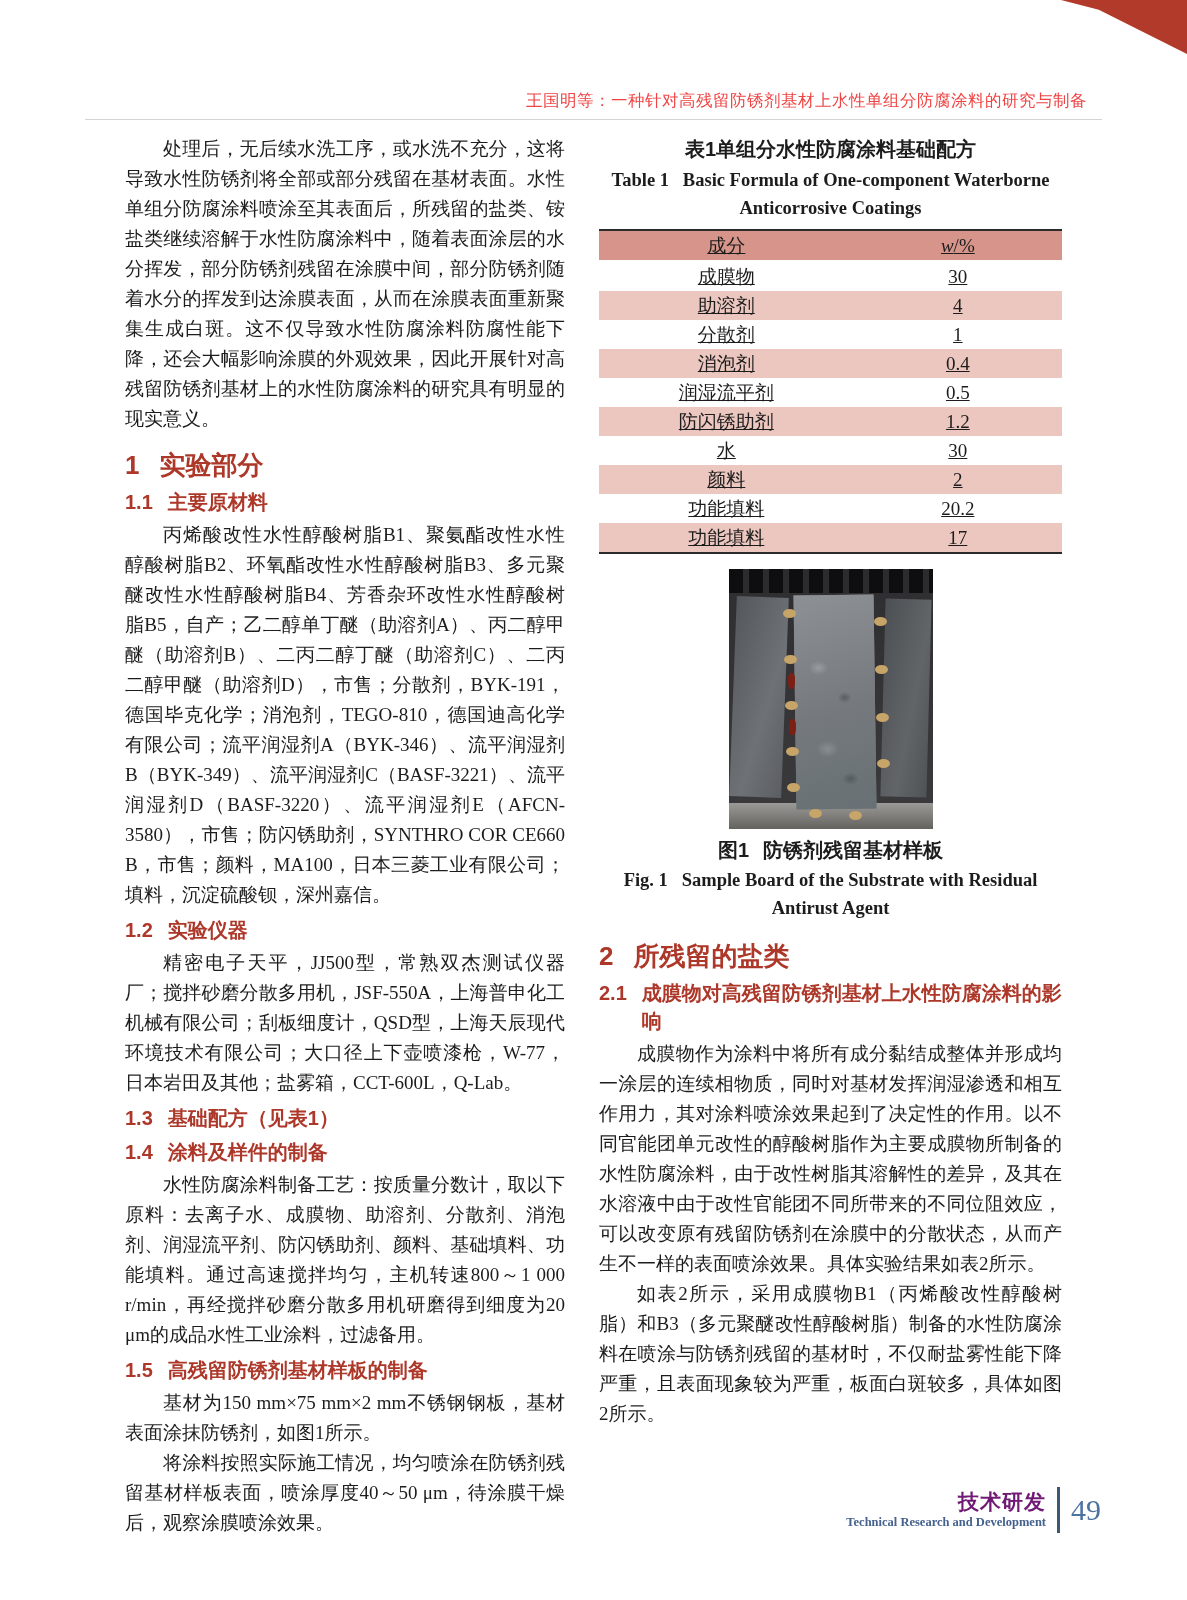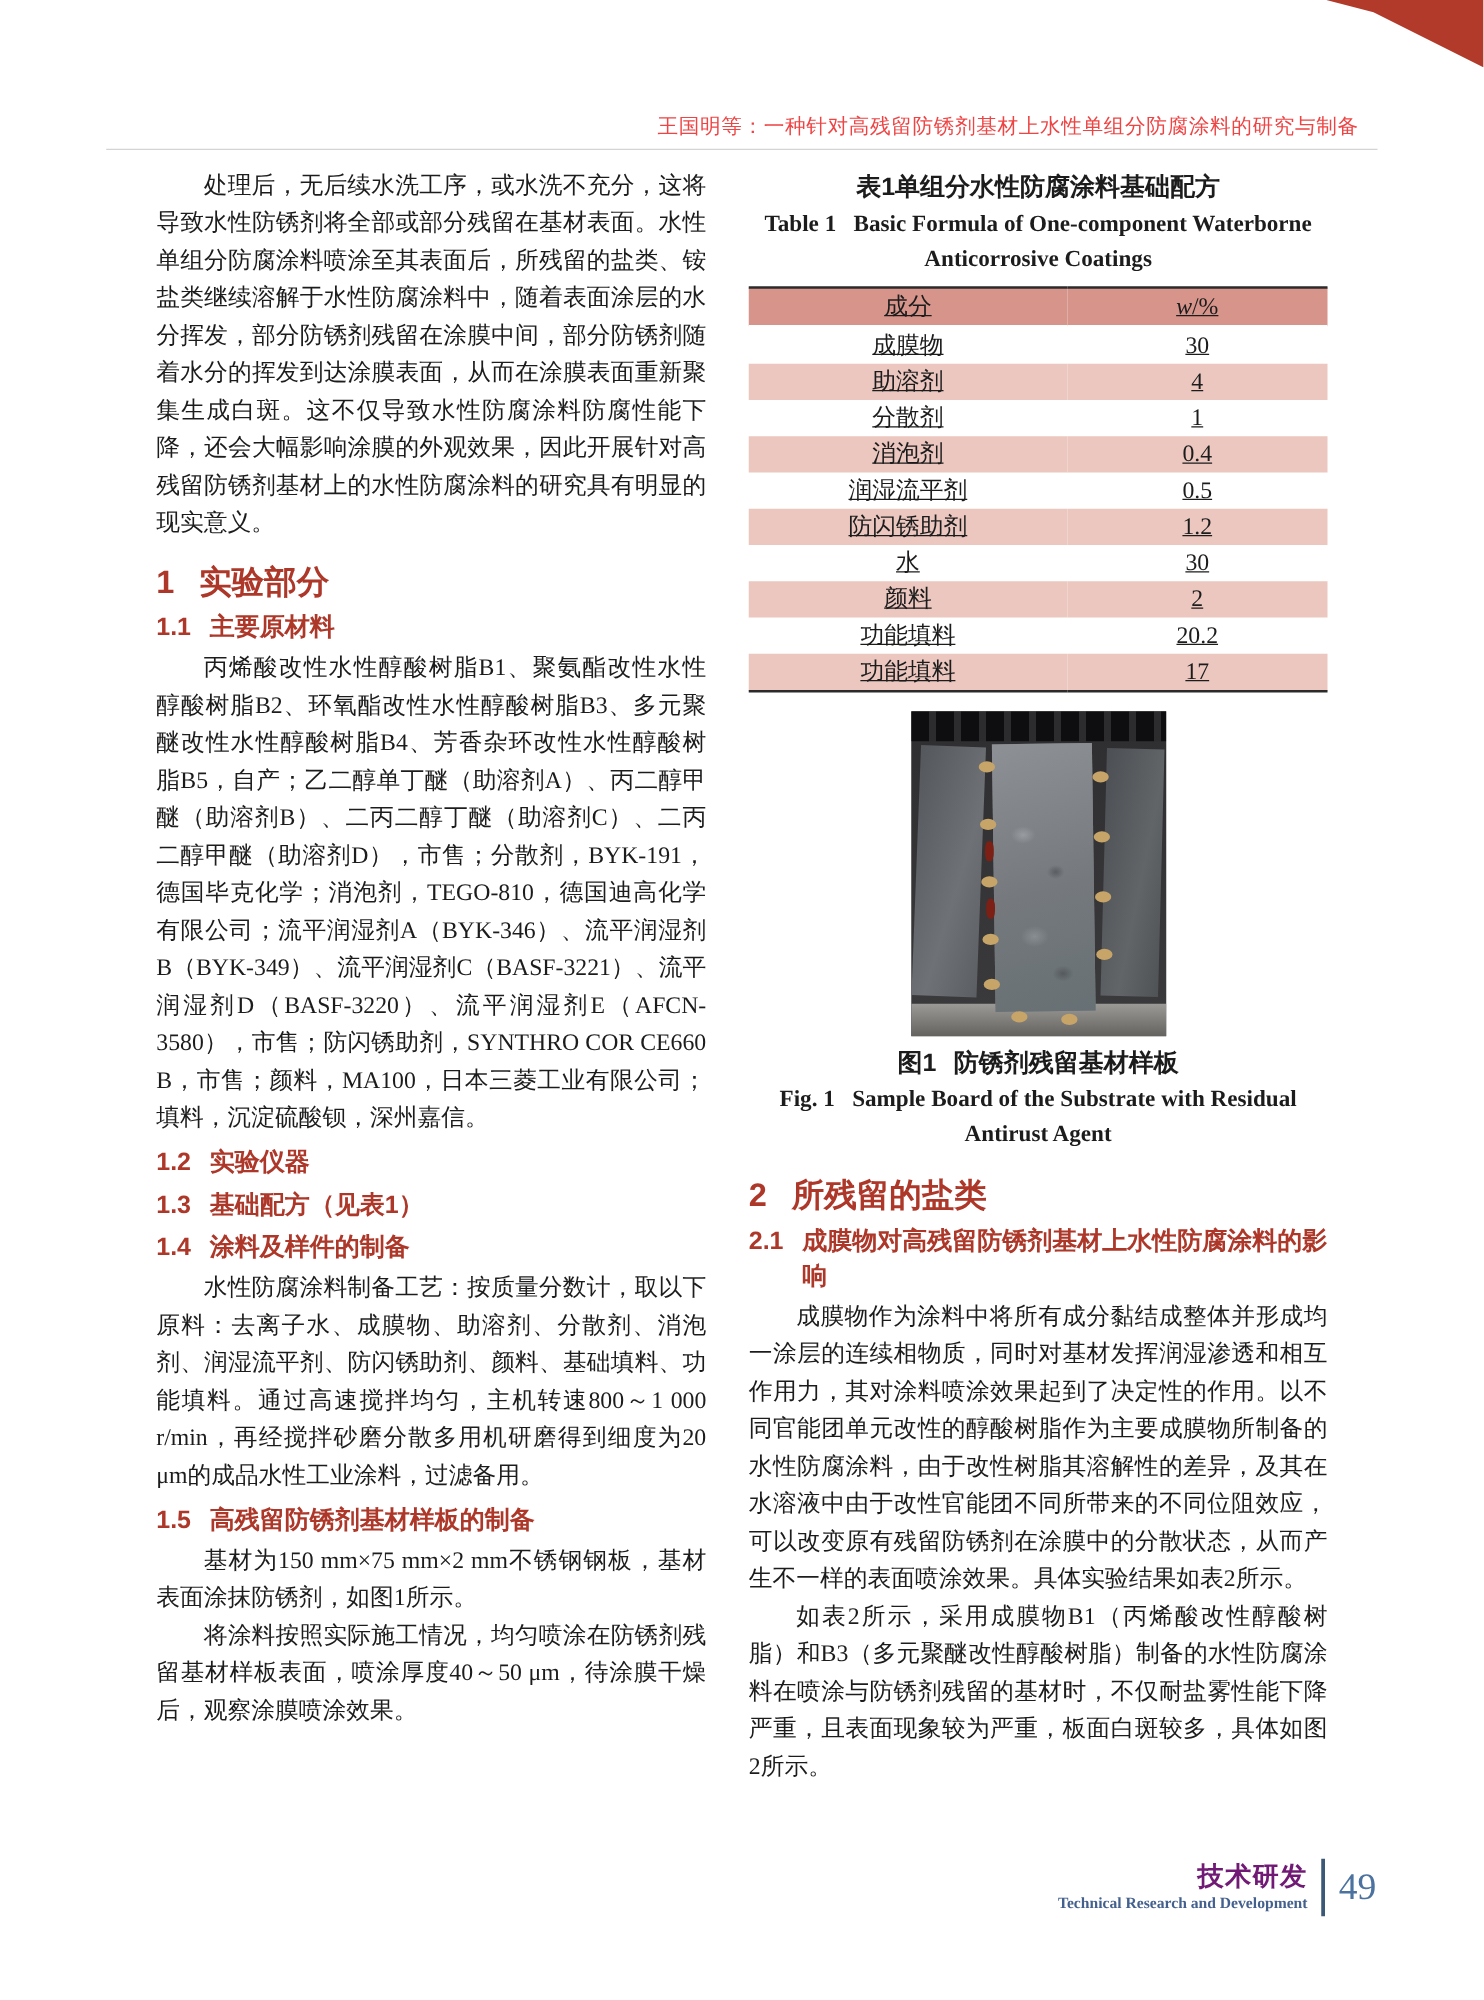--- a/index.html
+++ b/index.html
@@ -96,20 +96,21 @@
       <div class="h-sub">
         <span>1.1</span>
         <span class="t">主要原材料</span>
       </div>
       <p class="body">丙烯酸改性水性醇酸树脂B1、聚氨酯改性水性醇酸树脂B2、环氧酯改性水性醇酸树脂B3、多元聚醚改性水性醇酸树脂B4、芳香杂环改性水性醇酸树脂B5，自产；乙二醇单丁醚（助溶剂A）、丙二醇甲醚（助溶剂B）、二丙二醇丁醚（助溶剂C）、二丙二醇甲醚（助溶剂D），市售；分散剂，BYK-191，德国毕克化学；消泡剂，TEGO-810，德国迪高化学有限公司；流平润湿剂A（BYK-346）、流平润湿剂B（BYK-349）、流平润湿剂C（BASF-3221）、流平润湿剂D（BASF-3220）、流平润湿剂E（AFCN-3580），市售；防闪锈助剂，SYNTHRO COR CE660 B，市售；颜料，MA100，日本三菱工业有限公司；填料，沉淀硫酸钡，深州嘉信。</p>
 
       <div class="h-sub">
         <span>1.2</span>
         <span class="t">实验仪器</span>
       </div>
+      <p class="body">精密电子天平，JJ500型，常熟双杰测试仪器厂；搅拌砂磨分散多用机，JSF-550A，上海普申化工机械有限公司；刮板细度计，QSD型，上海天辰现代环境技术有限公司；大口径上下壶喷漆枪，W-77，日本岩田及其他；盐雾箱，CCT-600L，Q-Lab。</p>
 
       <div class="h-sub">
         <span>1.3</span>
         <span class="t">基础配方（见表1）</span>
       </div>
 
       <div class="h-sub">
         <span>1.4</span>
         <span class="t">涂料及样件的制备</span>
       </div>

